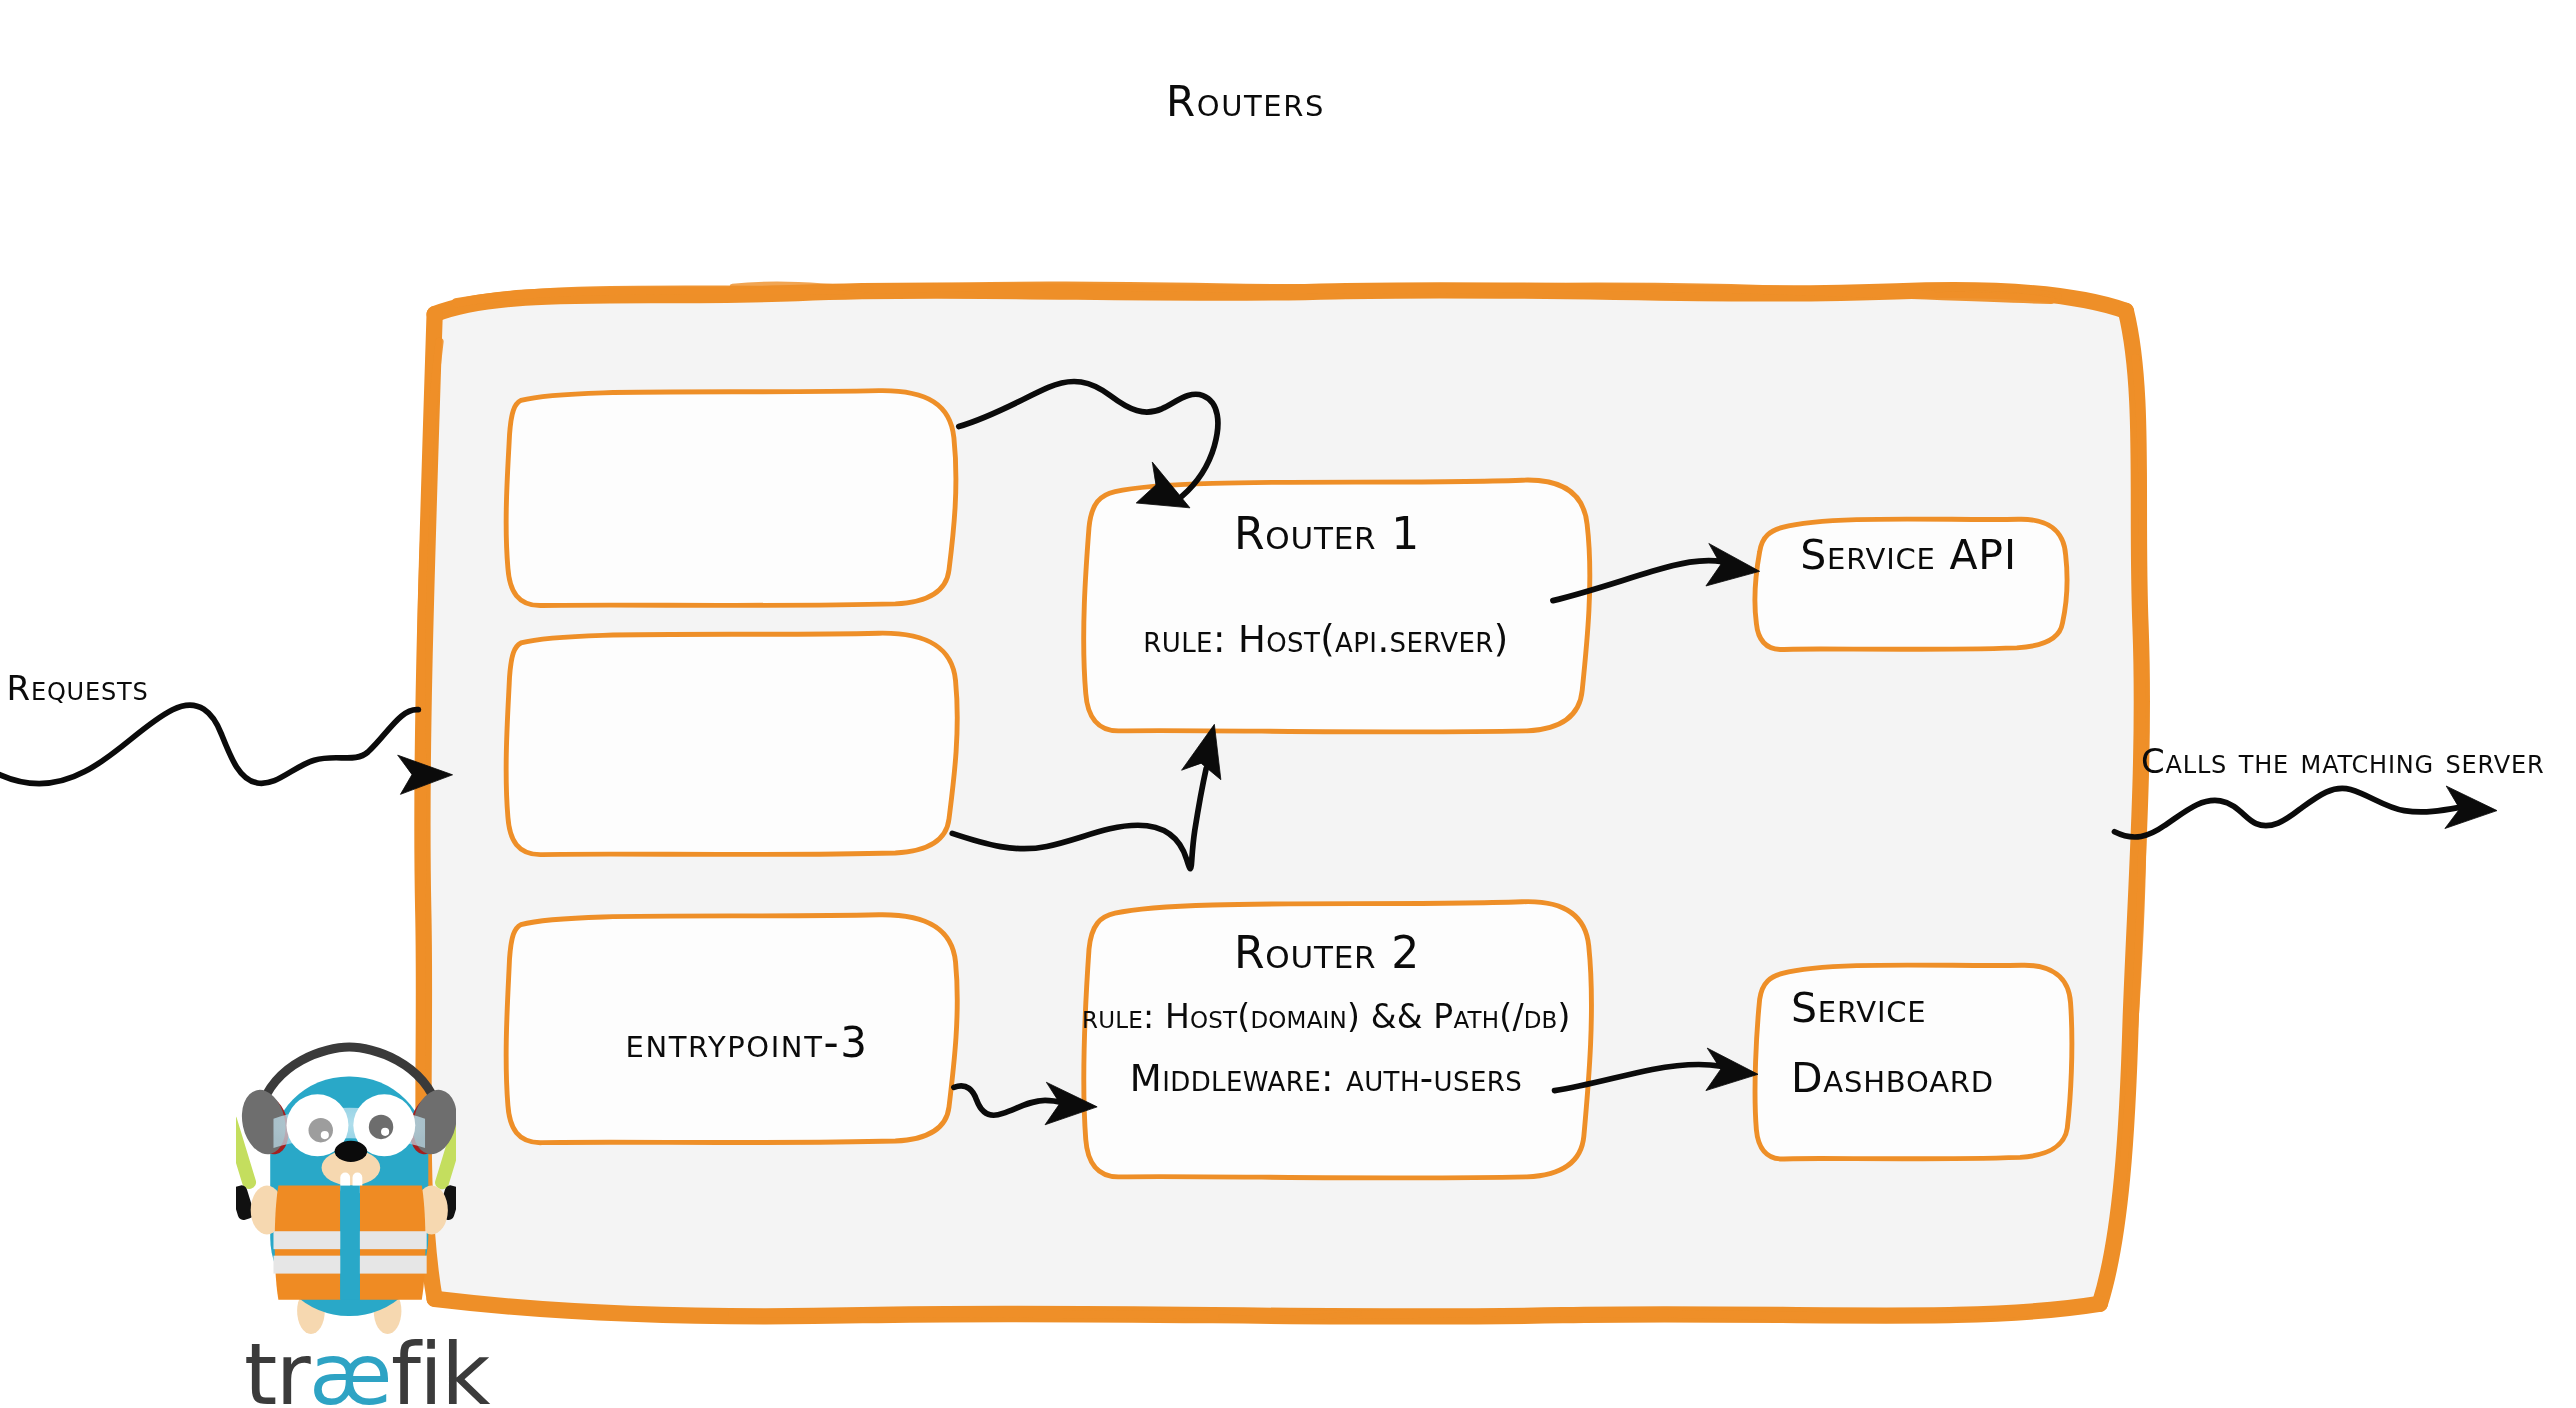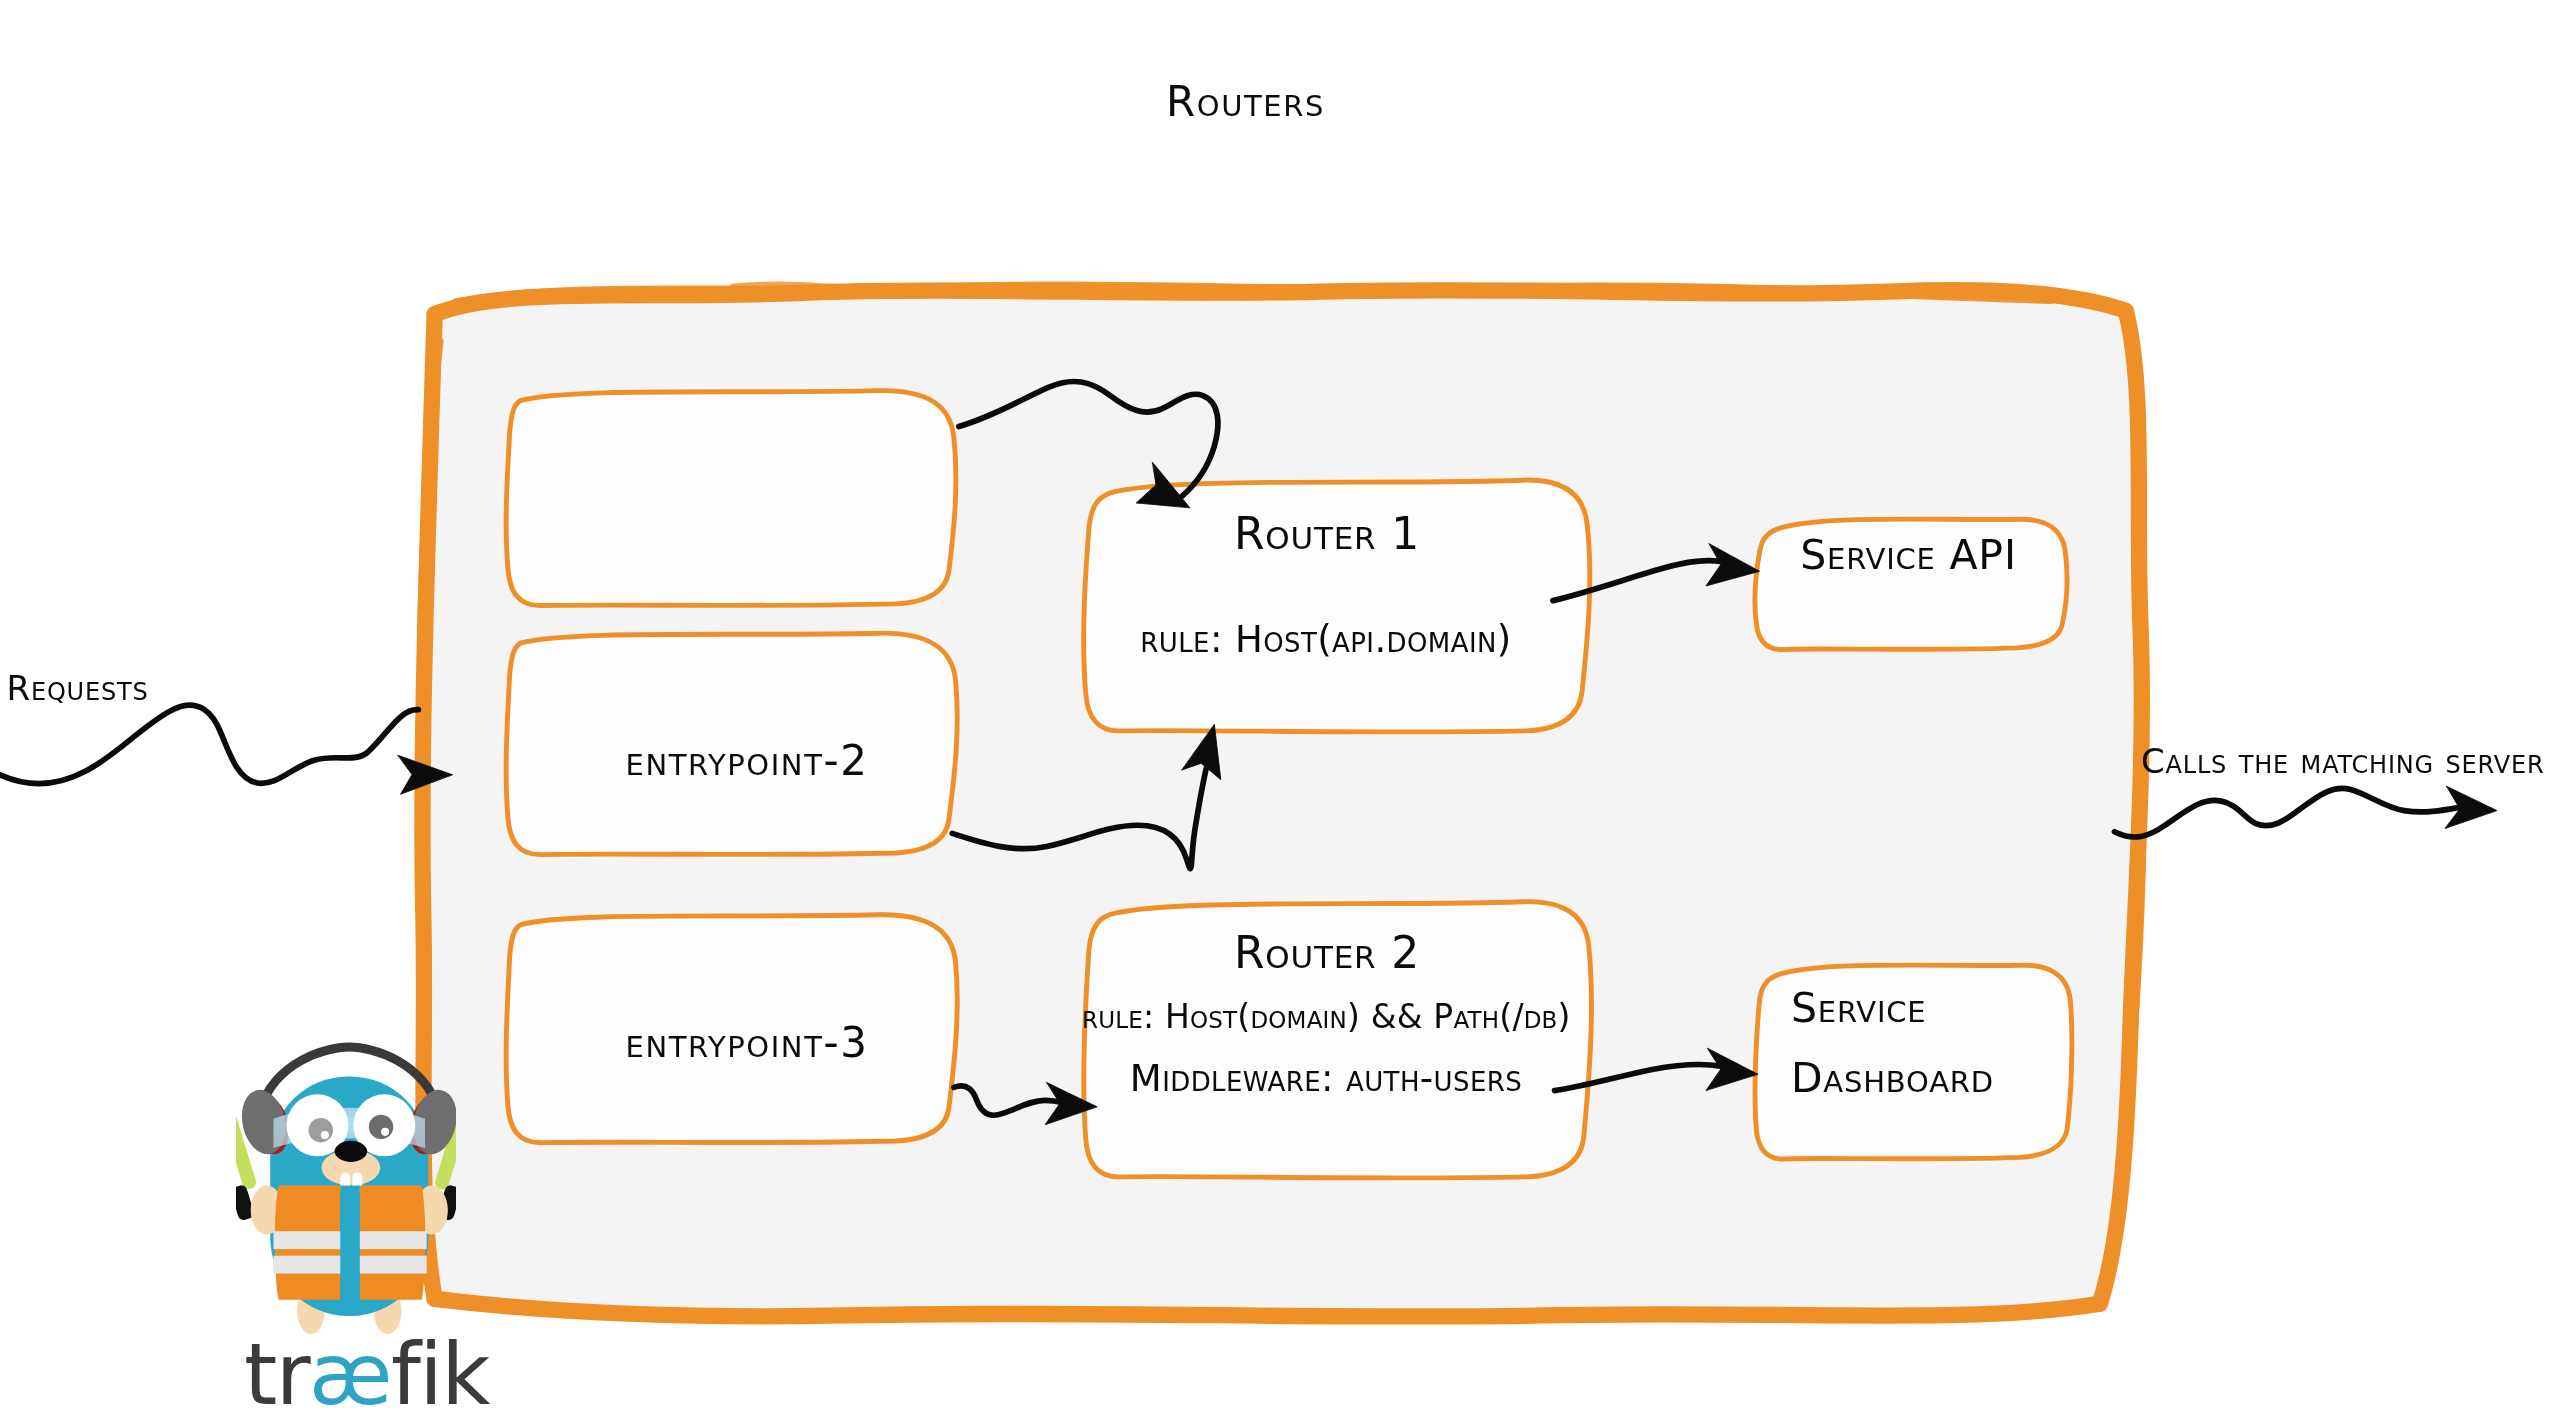--- a/index.html
+++ b/index.html
@@ -250,25 +250,24 @@
                  C2750,988 2758,1006 2772,1012 C2790,1020 2808,1008 2826,994
                  C2848,978 2866,964 2888,970 C2912,977 2930,992 2954,996
                  C2978,1000 3000,996 3022,992" fill="none" stroke-width="7"></path>
         <path d="M3006,966 L3068,996 L3004,1018 L3022,994 Z"></path>
       </g>
     </g>
   </svg>
 
   <div class="txt ctr" id="title">Routers</div>
 
-  <div class="txt ctr ep-label" id="ep2-label">entrypoint-2</div>
   <div class="txt ctr ep-label" id="ep3-label">entrypoint-3</div>
 
   <div class="txt ctr router-title" id="r1-title">Router 1</div>
-  <div class="txt ctr router-rule" id="r1-rule">rule: Host(api.domain)</div>
+  <div class="txt ctr router-rule" id="r1-rule">rule: Host(api.server)</div>
 
   <div class="txt ctr router-title" id="r2-title">Router 2</div>
   <div class="txt ctr router-rule" id="r2-mw">Middleware: auth-users</div>
   <div class="txt ctr router-rule-sm" id="r2-rule">rule: Host(domain) &amp;&amp; Path(/db)</div>
 
   <div class="txt ctr svc-label" id="svc-api-label">Service API</div>
   <div class="txt svc-label" id="svc-dash-l1">Service</div>
   <div class="txt svc-label" id="svc-dash-l2">Dashboard</div>
 
   <div class="txt" id="requests-label">Requests</div>

